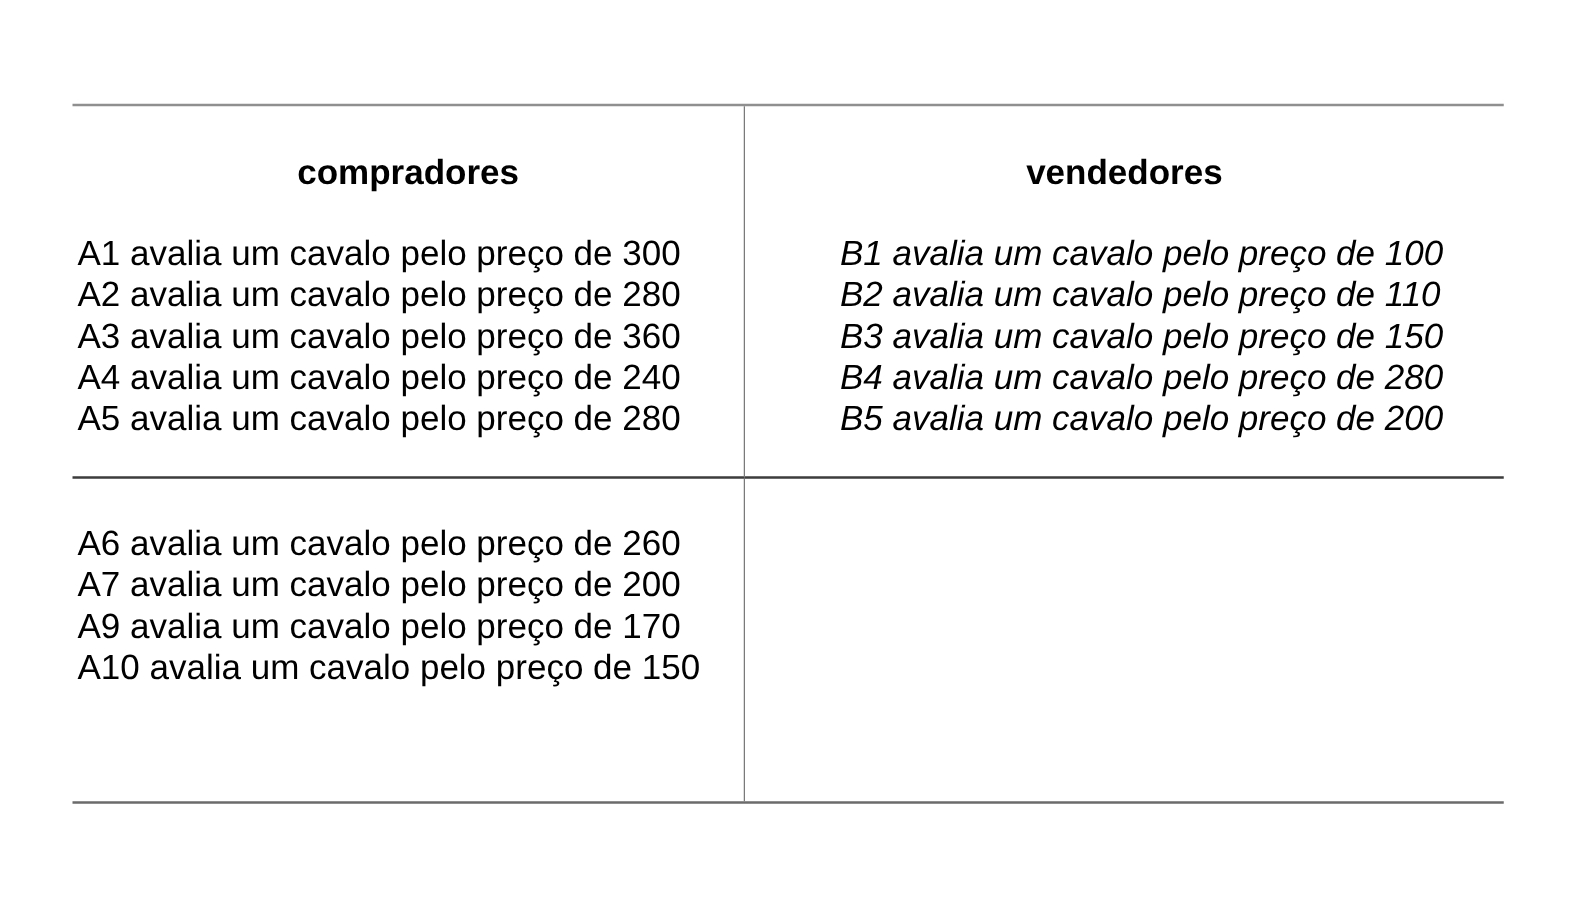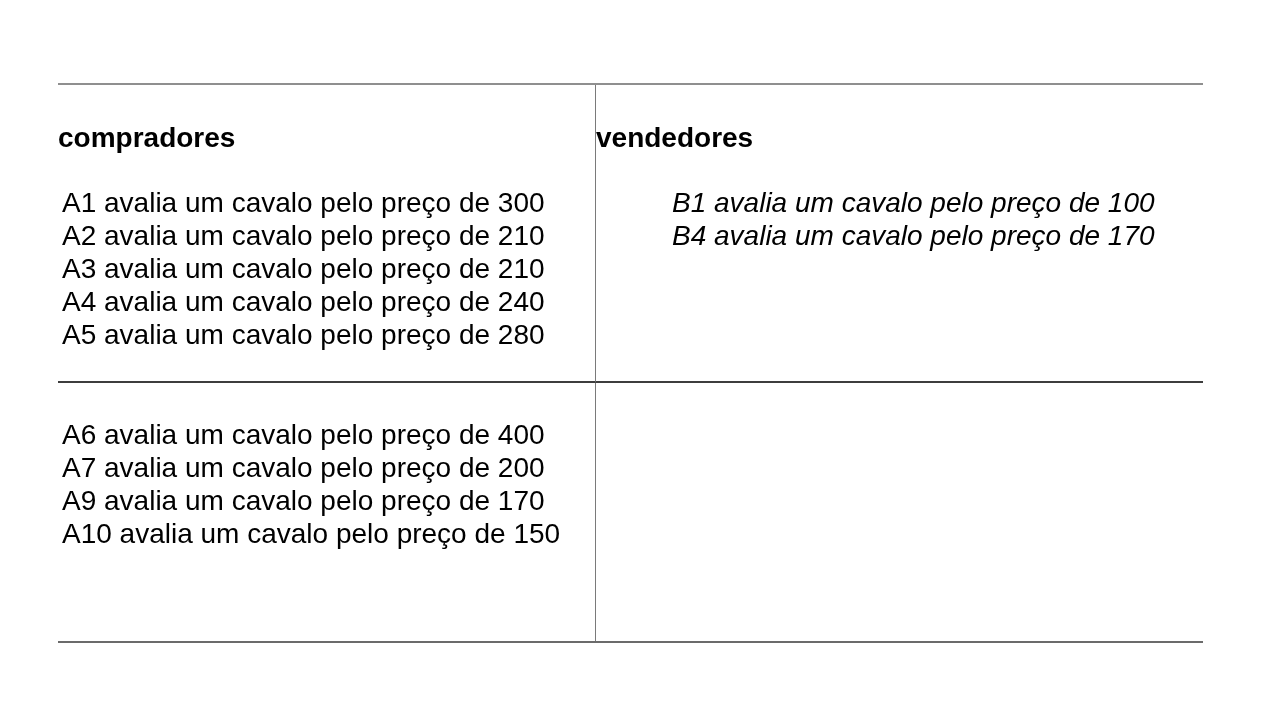--- a/index.html
+++ b/index.html
@@ -42,59 +42,62 @@
     border-bottom: 2px solid #3d3d3d;
     padding-top: 36px;
   }
   .cell.bottom-row {
     padding-top: 35px;
   }
   .col-header {
     font-size: 28px;
     font-weight: bold;
     line-height: 33px;
-    text-align: left;
+    text-align: center;
     margin-bottom: 32px;
   }
   .items {
     font-size: 28px;
     line-height: 33px;
   }
   .left-col .items { padding-left: 4px; }
   .right-col .items { padding-left: 76px; font-style: italic; }
   .item { white-space: nowrap; }
 </style>
 </head>
 <body>
 
 <div class="page">
   <div class="valuation-table">
 
     <div class="cell top-row left-col">
       <div class="col-header">compradores</div>
       <div class="items">
         <div class="item">A1 avalia um cavalo pelo preço de 300</div>
-        <div class="item">A2 avalia um cavalo pelo preço de 210</div>
-        <div class="item">A3 avalia um cavalo pelo preço de 210</div>
+        <div class="item">A2 avalia um cavalo pelo preço de 280</div>
+        <div class="item">A3 avalia um cavalo pelo preço de 360</div>
         <div class="item">A4 avalia um cavalo pelo preço de 240</div>
         <div class="item">A5 avalia um cavalo pelo preço de 280</div>
       </div>
     </div>
 
     <div class="cell top-row right-col">
       <div class="col-header">vendedores</div>
       <div class="items">
         <div class="item">B1 avalia um cavalo pelo preço de 100</div>
-        <div class="item">B4 avalia um cavalo pelo preço de 170</div>
+        <div class="item">B2 avalia um cavalo pelo preço de 110</div>
+        <div class="item">B3 avalia um cavalo pelo preço de 150</div>
+        <div class="item">B4 avalia um cavalo pelo preço de 280</div>
+        <div class="item">B5 avalia um cavalo pelo preço de 200</div>
       </div>
     </div>
 
     <div class="cell bottom-row left-col">
       <div class="items">
-        <div class="item">A6 avalia um cavalo pelo preço de 400</div>
+        <div class="item">A6 avalia um cavalo pelo preço de 260</div>
         <div class="item">A7 avalia um cavalo pelo preço de 200</div>
         <div class="item">A9 avalia um cavalo pelo preço de 170</div>
         <div class="item">A10 avalia um cavalo pelo preço de 150</div>
       </div>
     </div>
 
 
   </div>
 </div>
 

